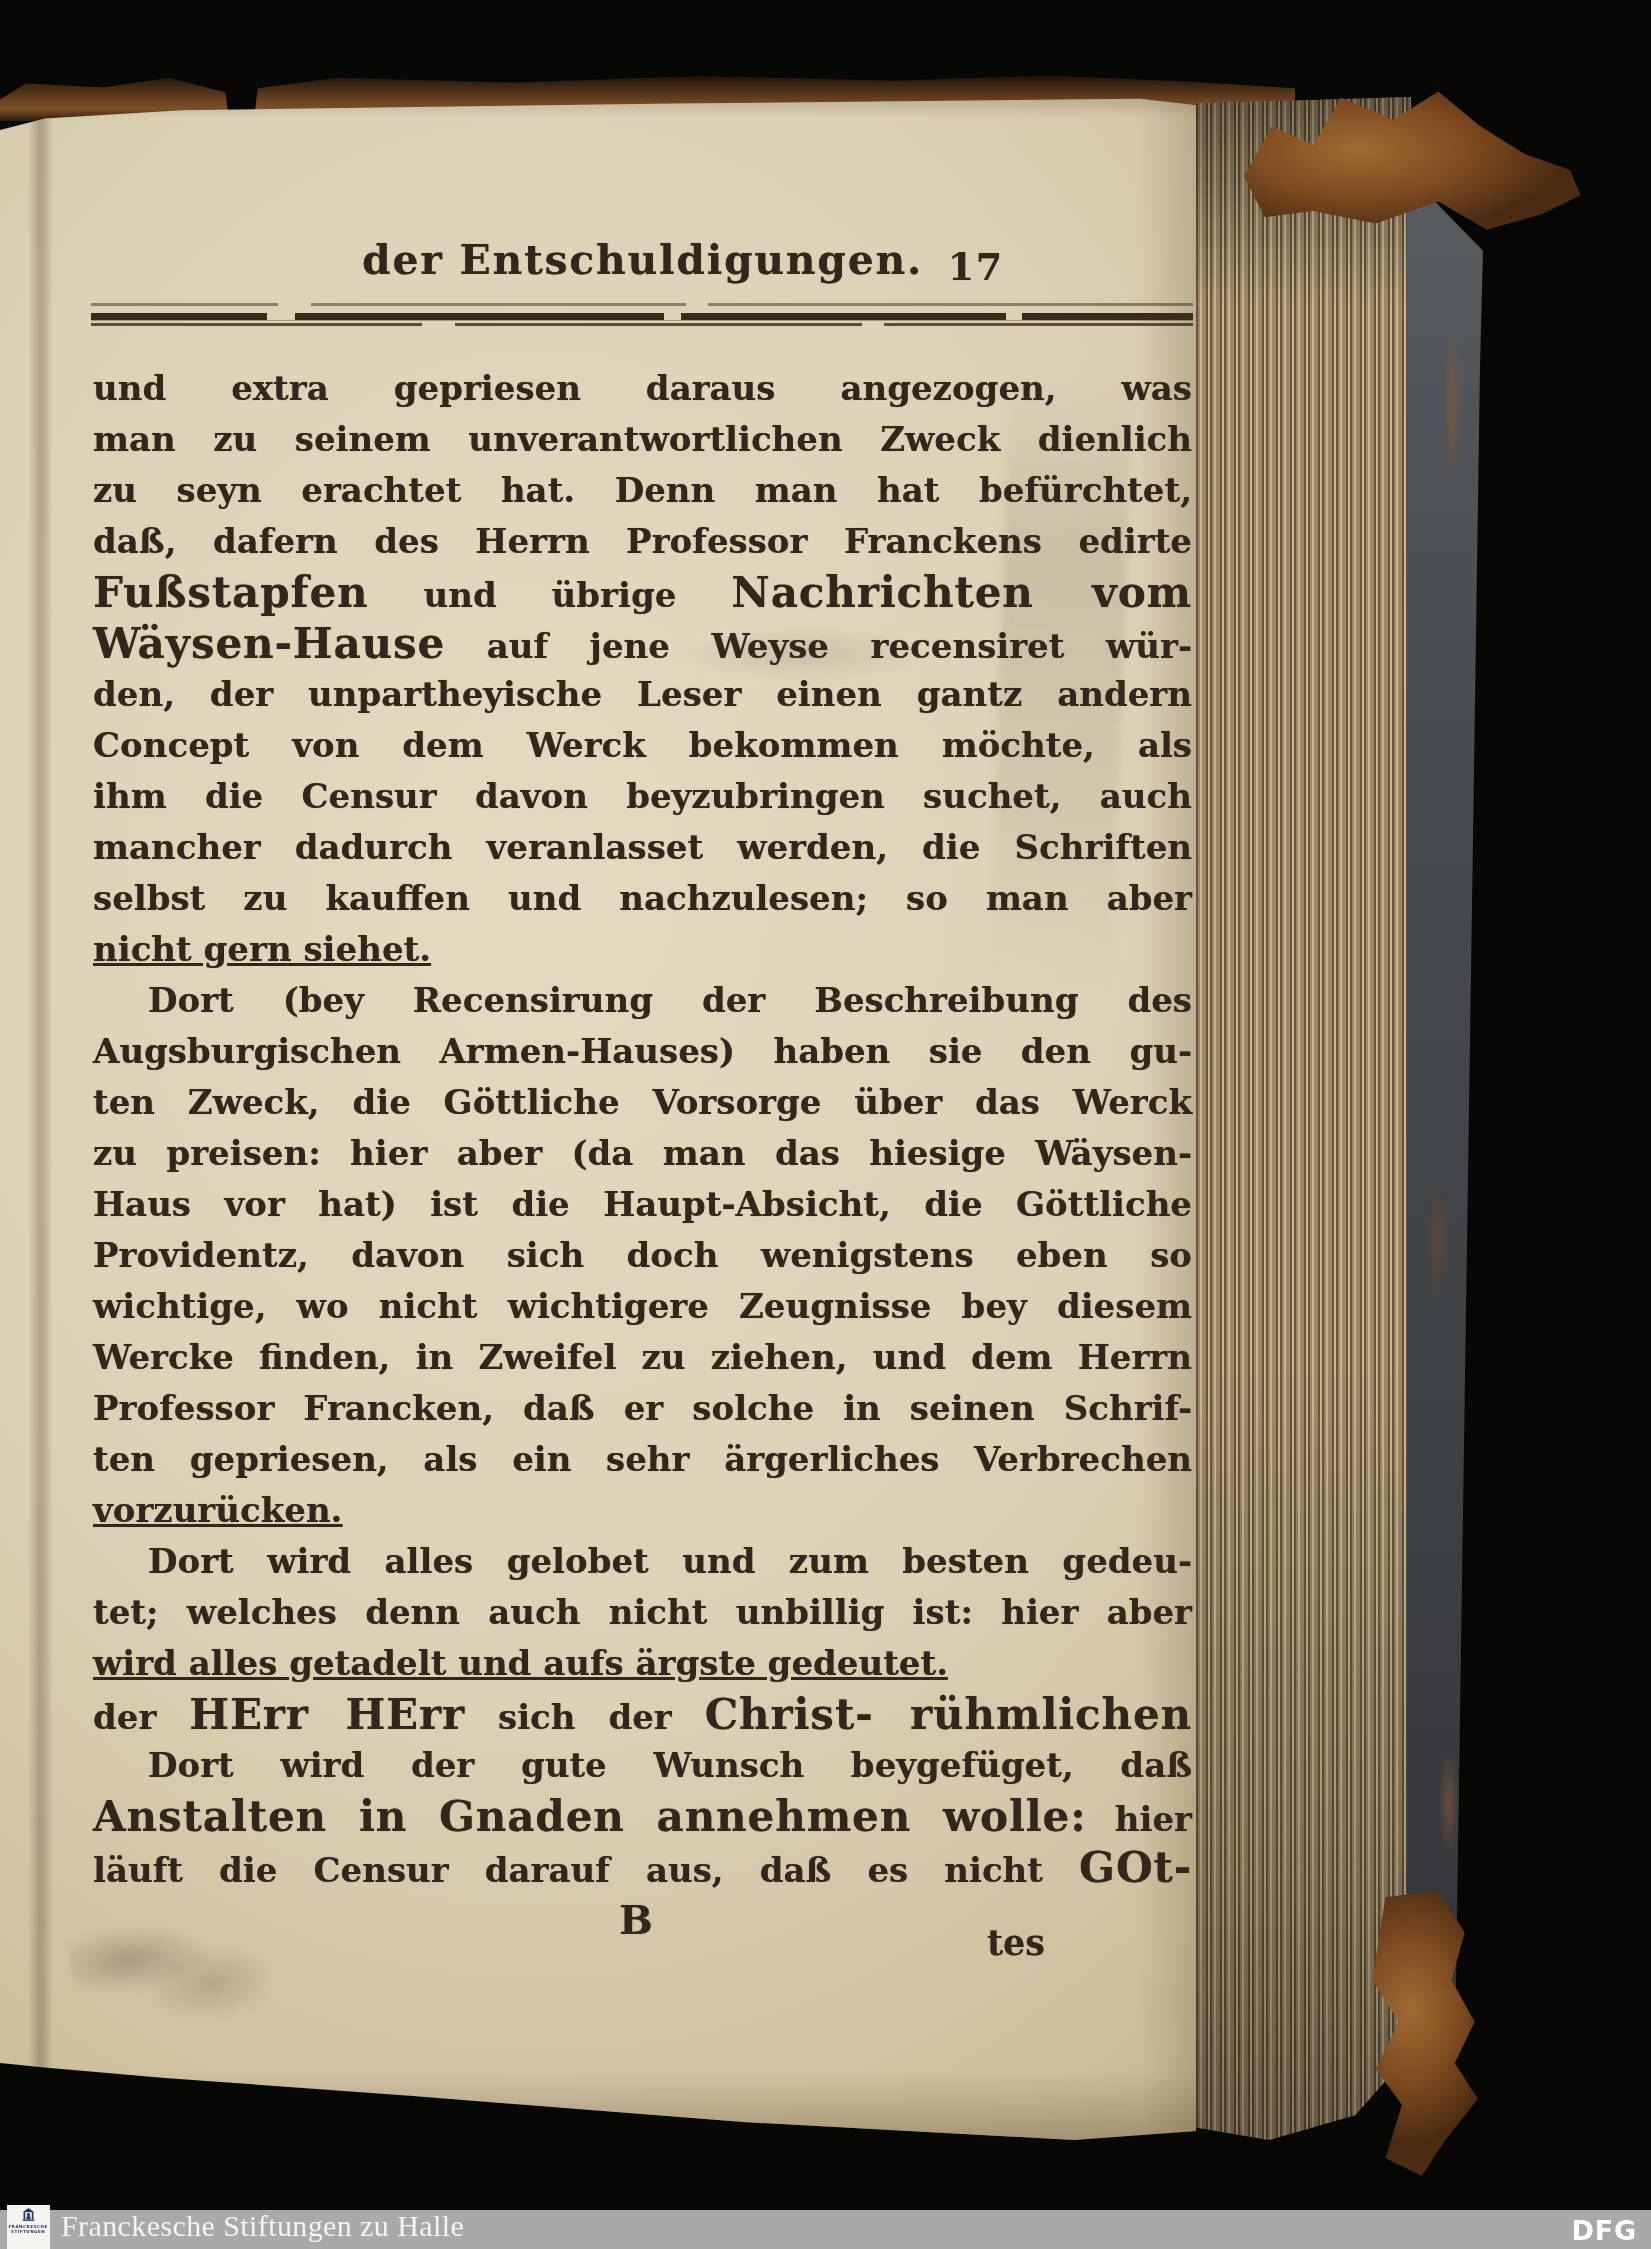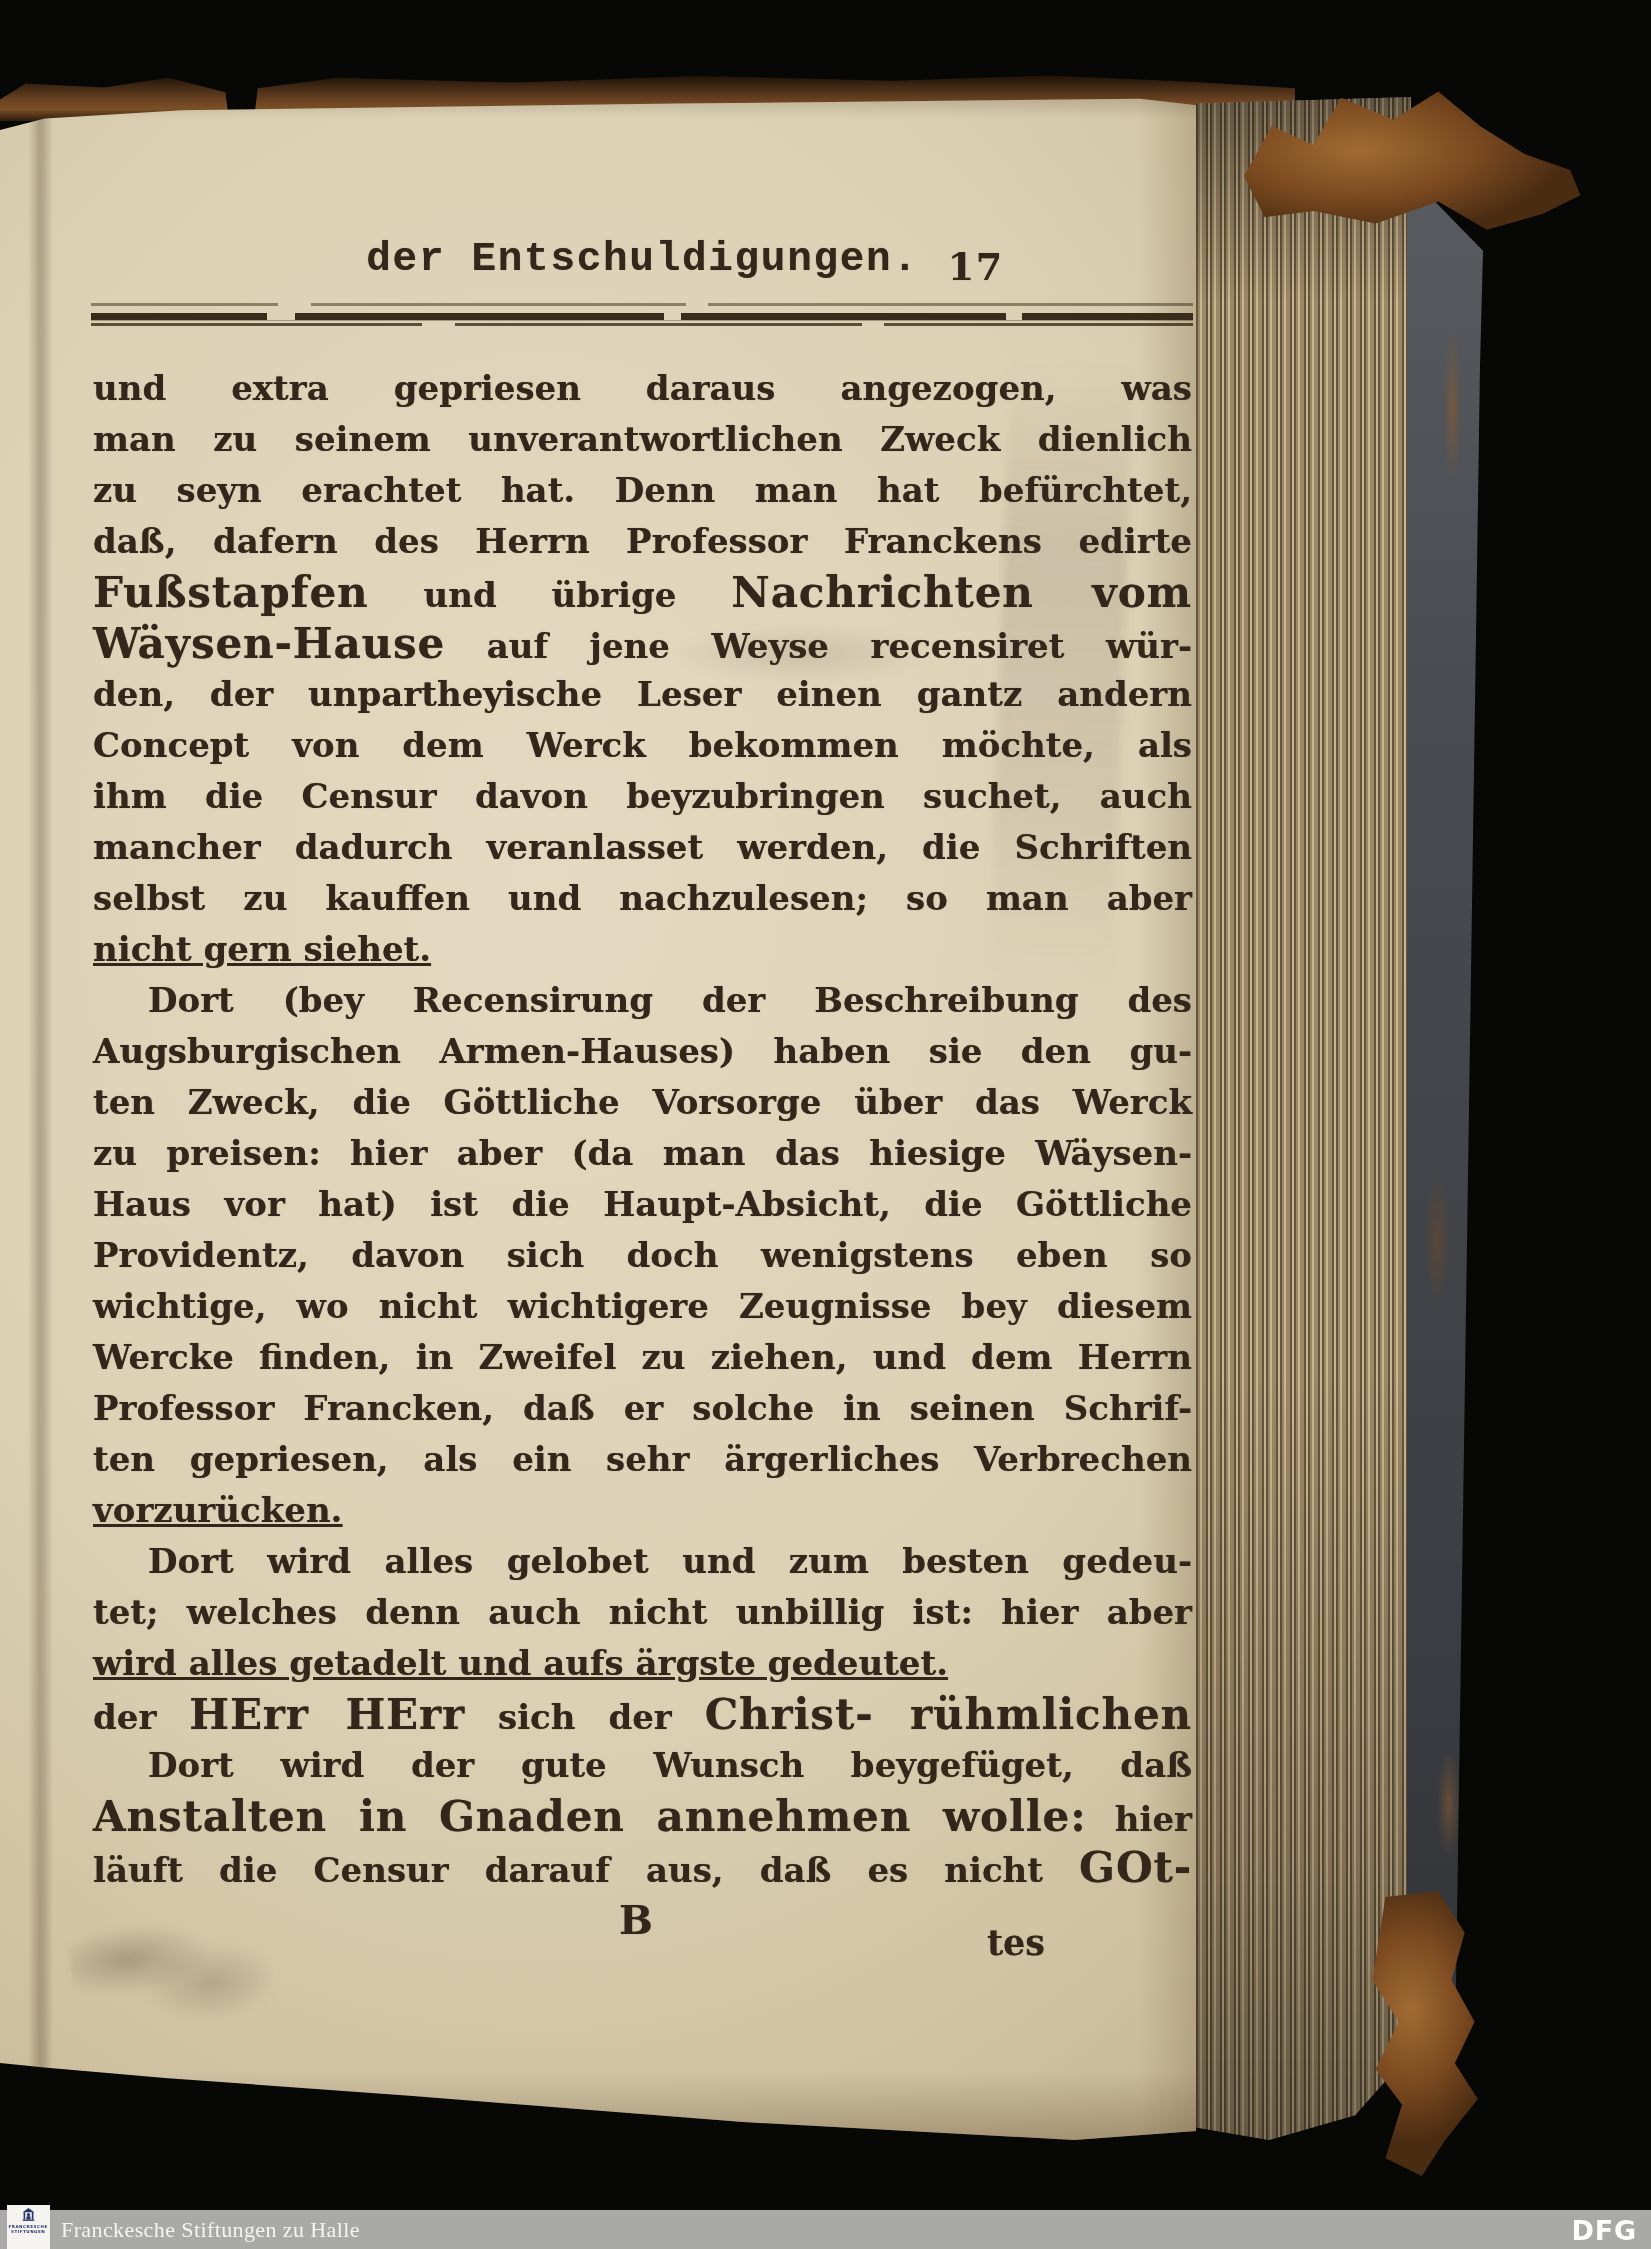--- a/index.html
+++ b/index.html
@@ -30,21 +30,21 @@
       radial-gradient(120% 90% at 45% 38%,var(--page-hi) 0%,var(--page-mid) 45%,var(--page-lo) 74%,#bcac89 92%,var(--page-edge) 100%);
     clip-path:polygon(0 33px,45px 21.5px,182px 13.2px,677px 6.6px,1140px 1.7px,1196px 8.3px,1196px 2034px,1074px 2043px,743px 2025px,413px 1999px,165px 1981px,50px 1971px,0 1966px);
   }
   .page .crease{
     position:absolute;left:28px;top:0;width:25px;height:100%;
     background:linear-gradient(90deg,rgba(80,60,35,0) 0%,rgba(80,60,35,.30) 45%,rgba(40,28,14,.22) 60%,rgba(80,60,35,0) 100%);
   }
   .running-head{
     position:absolute;left:93px;top:139px;width:1099px;height:63px;
     text-align:center;font-size:41px;font-weight:700;color:var(--ink);
-    letter-spacing:1.7px;text-shadow:0 0 0.8px rgba(45,30,12,.55);font-family:Liberation Mono, monospace;
+    letter-spacing:1.7px;text-shadow:0 0 0.8px rgba(45,30,12,.55);
   }
   .page-number{
     position:absolute;top:147px;right:192px;font-size:38px;font-weight:700;color:var(--ink);
     letter-spacing:1.7px;text-shadow:0 0 0.8px rgba(45,30,12,.5);
   }
   .rule{position:absolute;left:91px;width:1102px;}
   .rule-thin{
     top:206px;height:2.5px;opacity:.5;
     background:linear-gradient(90deg,var(--rule) 0 17%,transparent 17% 20%,var(--rule) 20% 54%,transparent 54% 56%,var(--rule) 56% 100%);
   }
@@ -128,21 +128,21 @@
     position:absolute;left:6.6px;bottom:0;width:43px;height:45px;background:var(--white);
     display:flex;flex-direction:column;align-items:center;justify-content:flex-start;padding-top:2.5px;box-sizing:border-box;
   }
   .logo-caption{
     font-family:"DejaVu Sans","Liberation Sans",sans-serif;
     font-size:4.1px;line-height:5px;color:var(--navy);letter-spacing:0.5px;text-align:center;font-weight:700;
   }
   .institution{
     position:absolute;left:61px;bottom:7.4px;
     font-family:"Liberation Serif","DejaVu Serif",serif;
-    font-size:22px;color:var(--white);letter-spacing:0.4px;
+    font-size:30px;color:var(--white);letter-spacing:0.4px;
   }
   .dfg{
     position:absolute;right:15px;bottom:4.1px;
     font-family:"DejaVu Sans","Liberation Sans",sans-serif;
     font-size:27px;font-weight:700;color:#ffffff;letter-spacing:0.8px;
   }
 </style>
 </head>
 <body>
 

